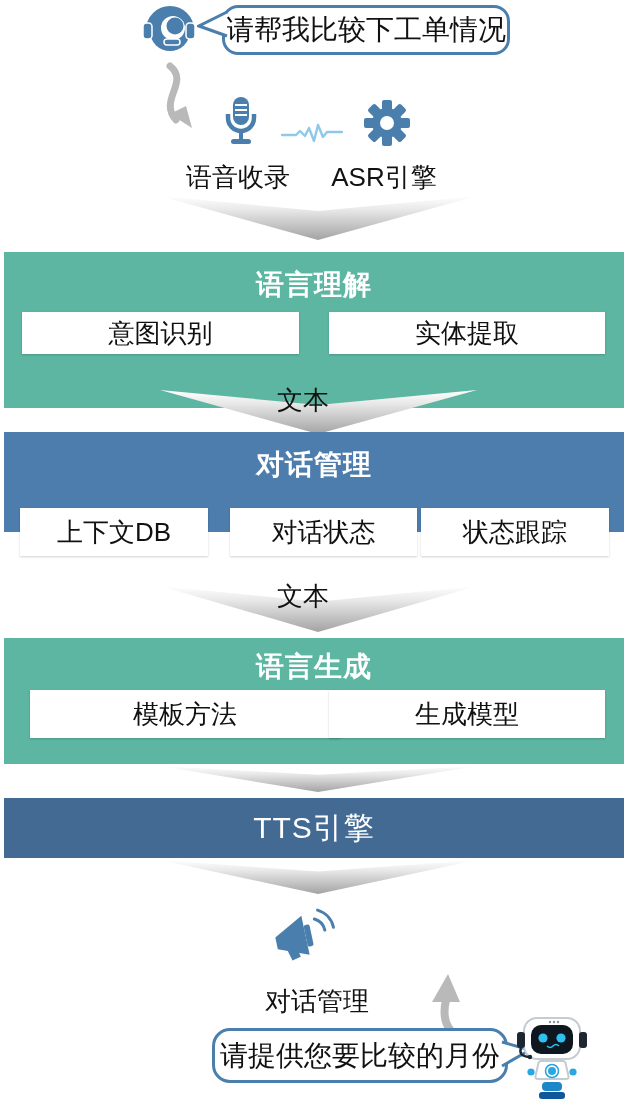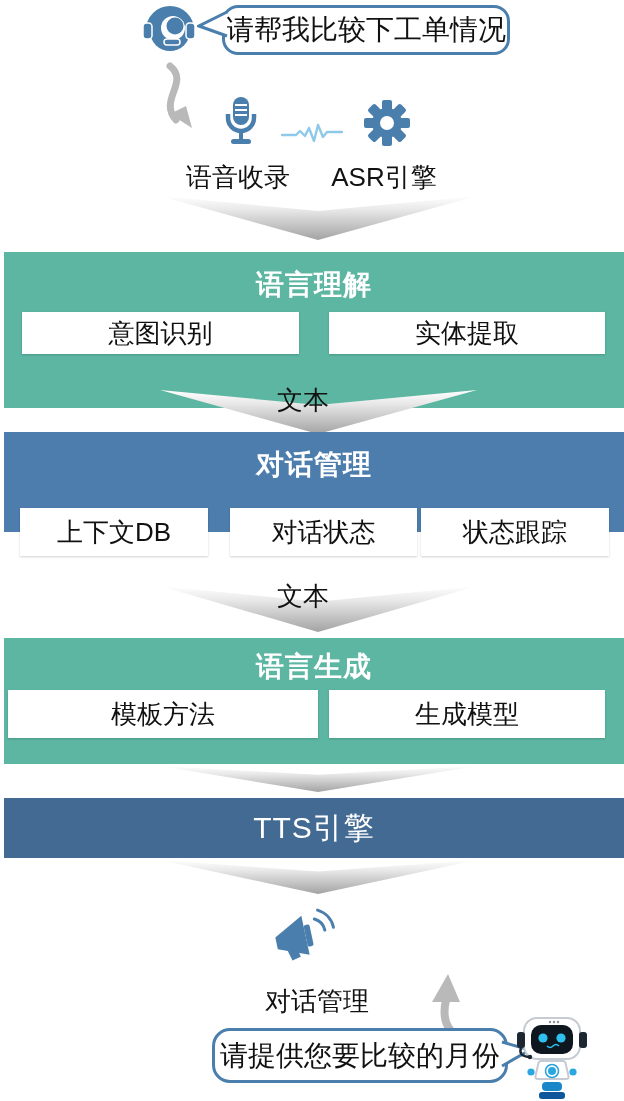--- a/index.html
+++ b/index.html
@@ -109,21 +109,21 @@
   <div class="sub-box" style="left:421px;top:508px;width:188px;height:48px;line-height:48px;">状态跟踪</div>
 
   <svg class="chev" style="left:160px;top:586px;" width="317" height="46" viewBox="0 0 317 44" preserveAspectRatio="none">
     <polygon points="0,0 158,15 317,0 158,44" fill="url(#chevG)"></polygon>
   </svg>
   <div class="abs lbl" style="left:248px;top:579px;width:110px;">文本</div>
 
   <div class="abs band" style="top:638px;height:126px;background:#5CB6A2;">
     <div class="band-title" style="top:10px;">语言生成</div>
   </div>
-  <div class="sub-box" style="left:8px;top:690px;width:310px;height:48px;line-height:48px;">模板方法</div>
+  <div class="sub-box" style="left:30px;top:690px;width:310px;height:48px;line-height:48px;">模板方法</div>
   <div class="sub-box" style="left:329px;top:690px;width:276px;height:48px;line-height:48px;">生成模型</div>
 
   <svg class="chev" style="left:160px;top:766px;" width="317" height="26" viewBox="0 0 317 44" preserveAspectRatio="none">
     <polygon points="0,0 158,15 317,0 158,44" fill="url(#chevG)"></polygon>
   </svg>
 
   <div class="abs band" style="top:798px;height:60px;background:#426A93;
        display:flex;align-items:center;justify-content:center;">
     <span style="color:#fff;font-size:30px;letter-spacing:1px;">TTS引擎</span>
   </div>

